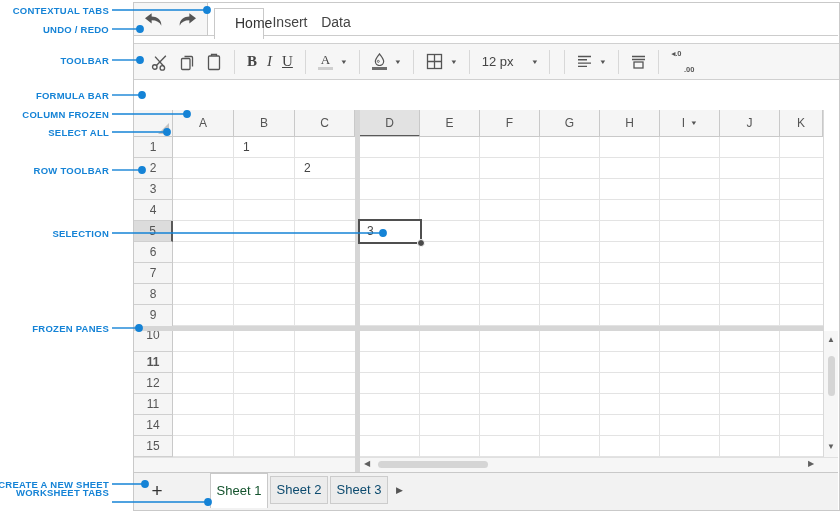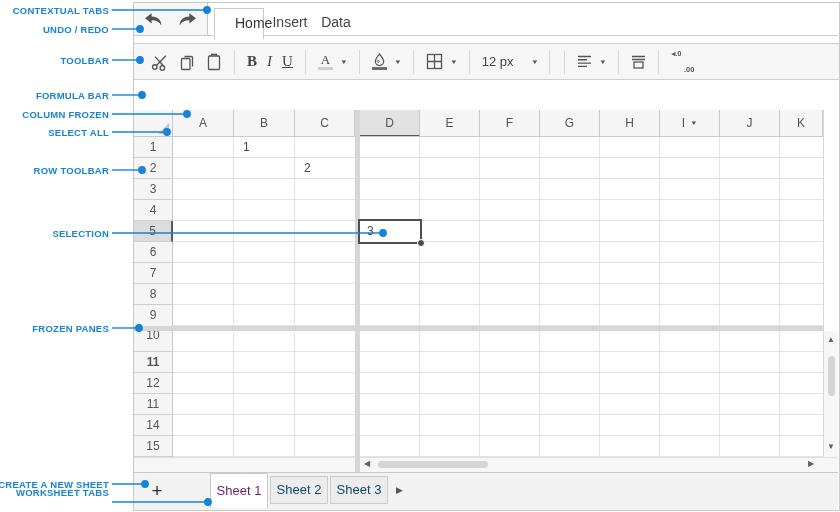--- a/index.html
+++ b/index.html
@@ -76,21 +76,21 @@
   .scroll-arrow{position:absolute;font-size:8px;color:#606060;line-height:8px;}
   .hthumb{left:378px;top:461px;width:110px;height:7px;border-radius:4px;background:#d5d5d5;z-index:2;}
   .vthumb{left:828px;top:356px;width:7px;height:40px;border-radius:4px;background:#d5d5d5;z-index:2;}
 
   
   .sheetbar{left:134px;top:472px;width:704px;height:38px;background:#f2f2f2;border-top:1px solid #c9c9c9;}
   .add-sheet{left:146px;top:479px;width:22px;height:24px;font-size:19px;color:#333;text-align:center;
              line-height:24px;z-index:2;}
   .sheettab{position:absolute;box-sizing:border-box;font-size:13px;color:#0c4a6e;text-align:center;z-index:2;}
   .sheettab.active{top:473px;height:35px;background:#fff;border:1px solid #c9c9c9;border-bottom:none;
-                   line-height:33px;color:#701a75;z-index:3;}
+                   line-height:33px;color:#14532d;z-index:3;}
   .sheettab.idle{top:476px;height:28px;background:#ececec;border:1px solid #ccc;line-height:26px;}
   .next-sheet{left:396px;top:485px;font-size:9px;color:#555;z-index:2;}
 
   svg.icon{display:block;}
 </style>
 </head>
 <body>
 
 <div class="stage">
 

